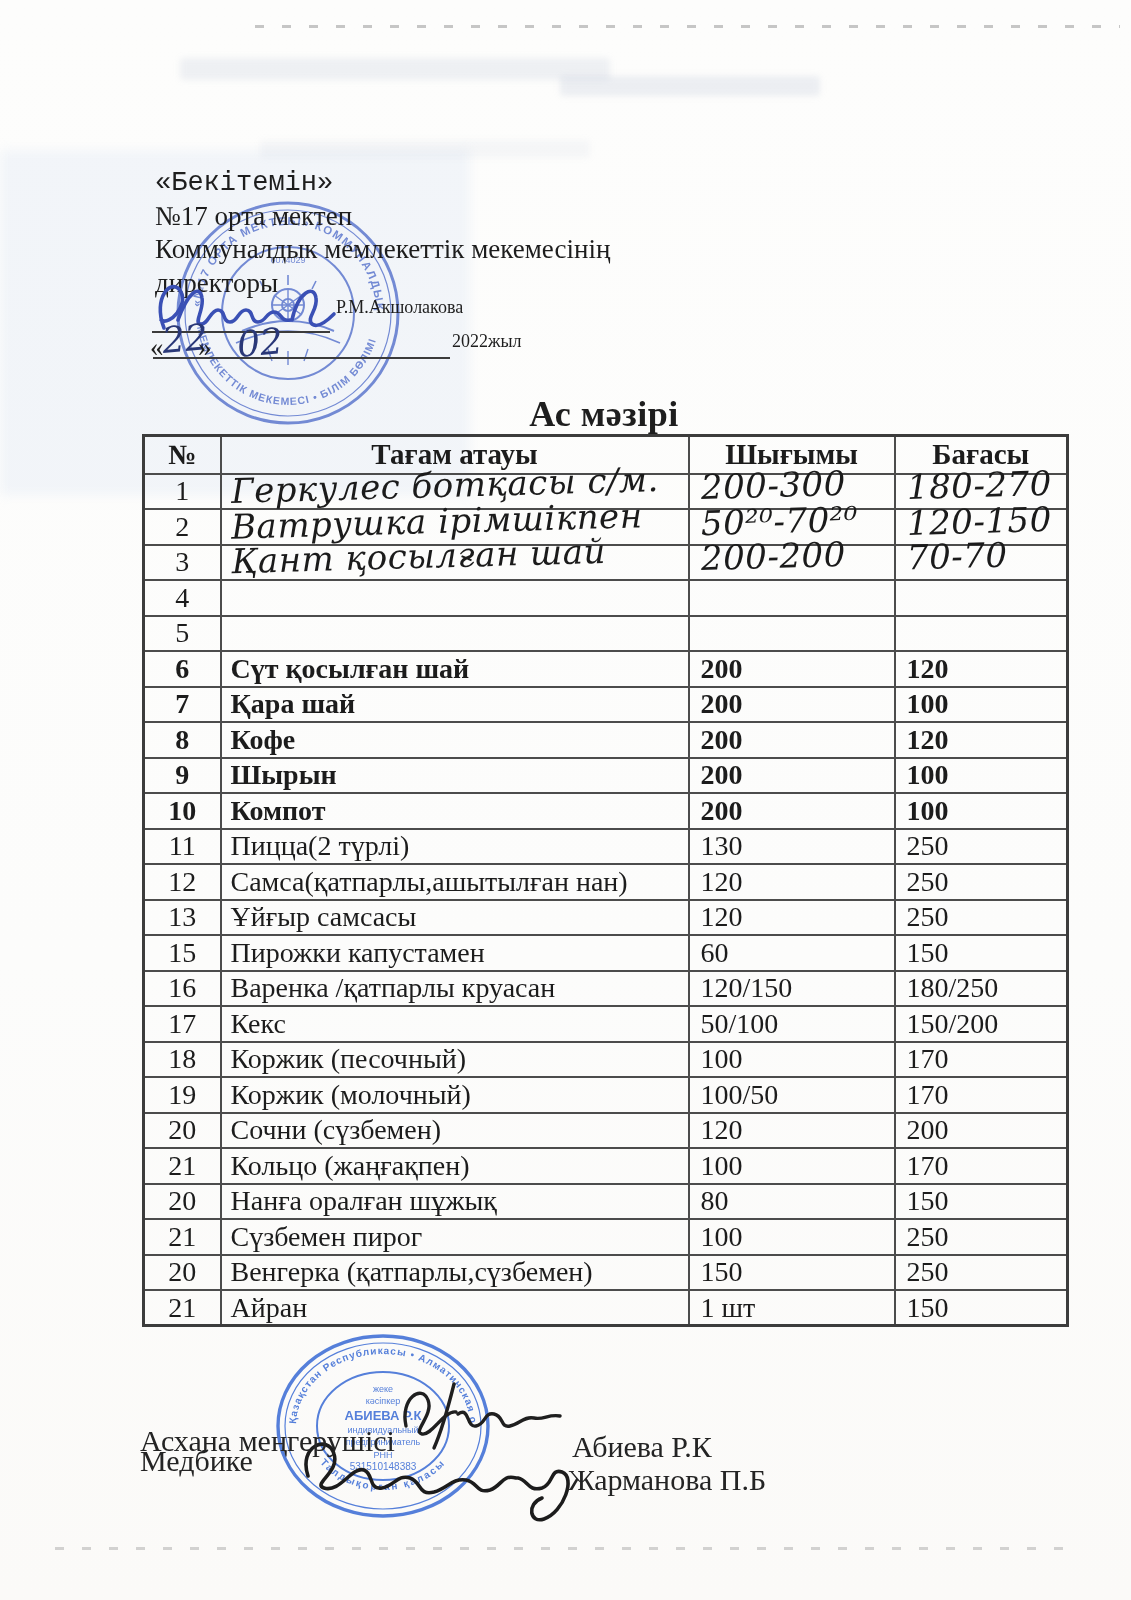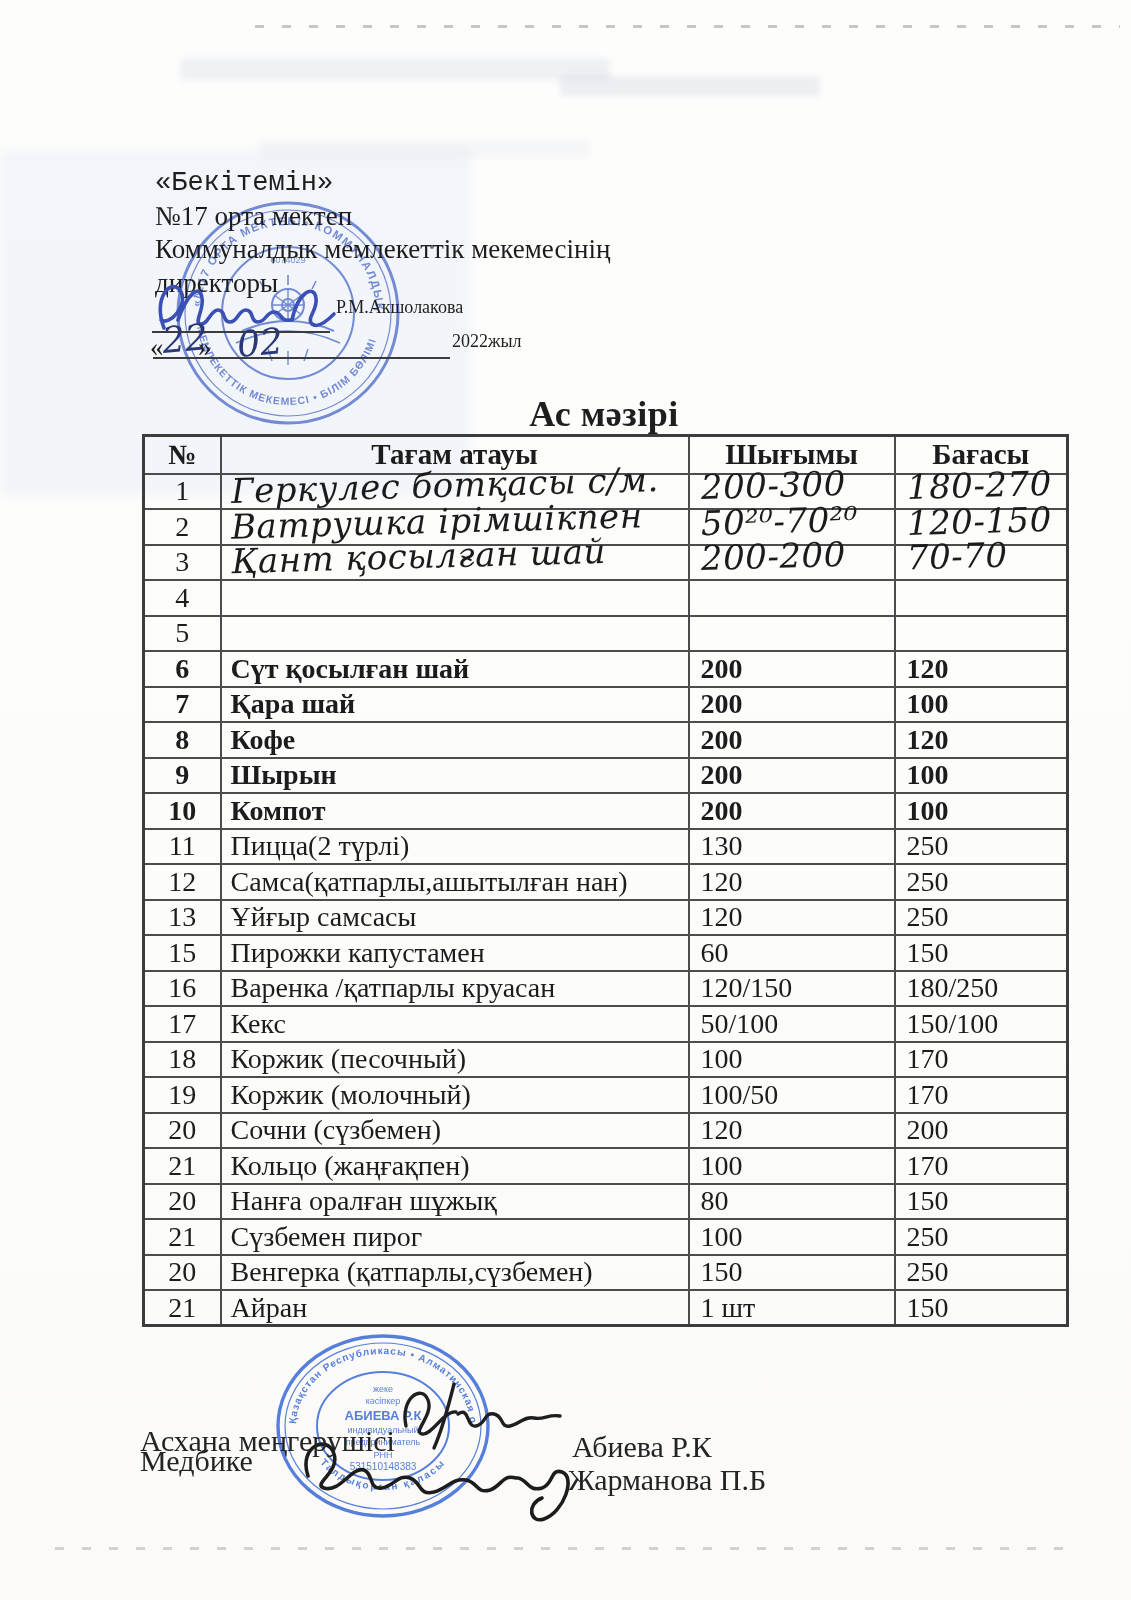--- a/index.html
+++ b/index.html
@@ -270,21 +270,21 @@
           <td class="c-num"><span>16</span></td>
           <td class="c-name"><span class="cw">Варенка /қатпарлы круасан</span></td>
           <td class="c-out"><span class="cw">120/150</span></td>
           <td class="c-price"><span class="cw">180/250</span></td>
         </tr>
 
         <tr class="plain">
           <td class="c-num"><span>17</span></td>
           <td class="c-name"><span class="cw">Кекс</span></td>
           <td class="c-out"><span class="cw">50/100</span></td>
-          <td class="c-price"><span class="cw">150/100</span></td>
+          <td class="c-price"><span class="cw">150/200</span></td>
         </tr>
 
         <tr class="plain">
           <td class="c-num"><span>18</span></td>
           <td class="c-name"><span class="cw">Коржик (песочный)</span></td>
           <td class="c-out"><span class="cw">100</span></td>
           <td class="c-price"><span class="cw">170</span></td>
         </tr>
 
         <tr class="plain">

